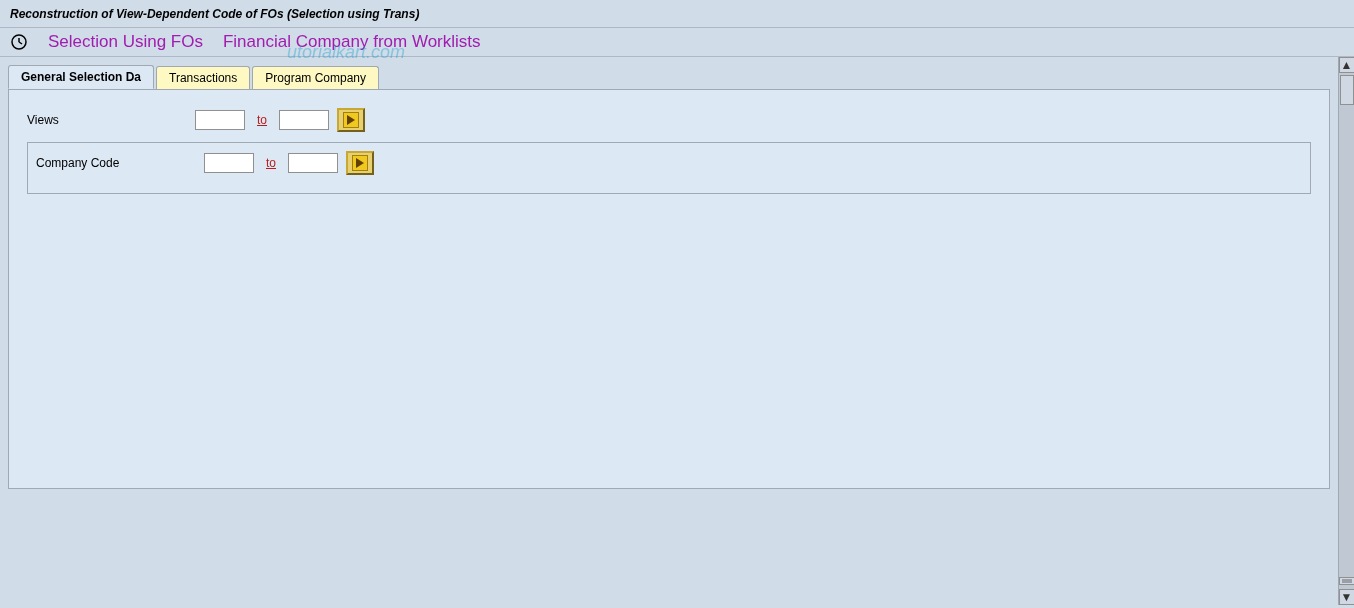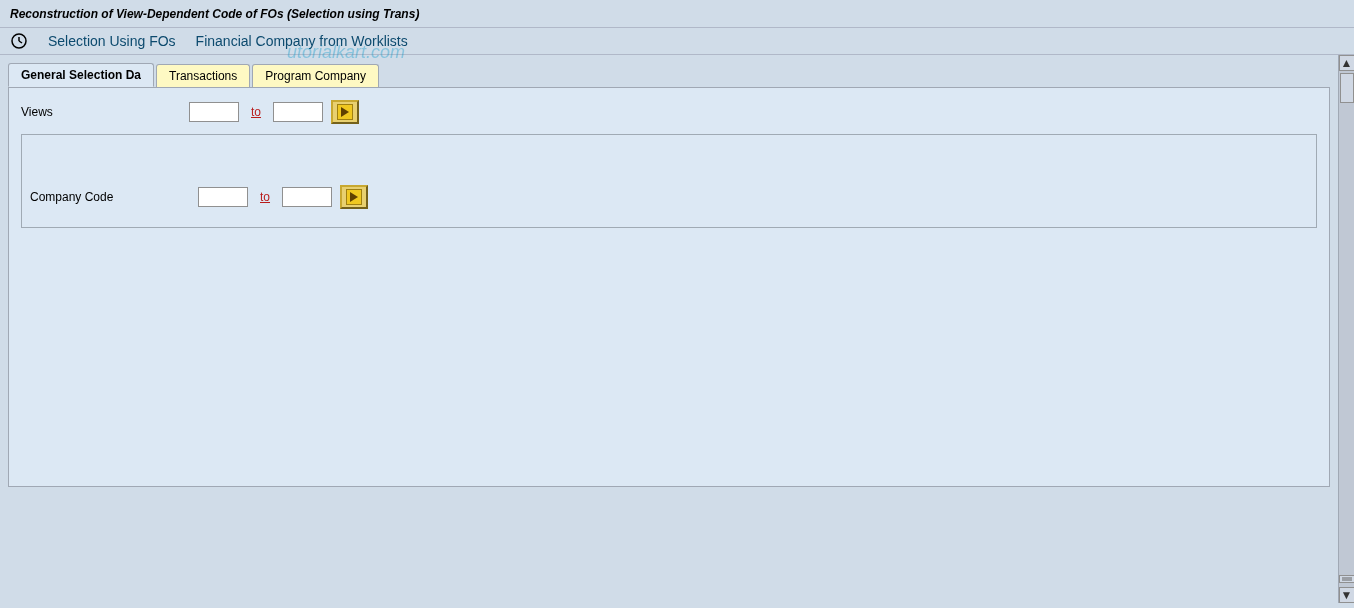--- a/index.html
+++ b/index.html
@@ -30,23 +30,23 @@
     .menu-bar {
       background-color: #d0dce8;
       padding: 4px 10px;
       display: flex;
       align-items: center;
       gap: 20px;
       border-bottom: 1px solid #b0b8c8;
     }
 
     .menu-bar-item {
-      color: #0c4a6e;
-      cursor: pointer;
-      font-size: 14px;
+      color: #a21caf;
+      cursor: pointer;
+      font-size: 17px;
       text-decoration: none;
     }
 
     .menu-icon {
       width: 18px;
       height: 18px;
       display: inline-flex;
       align-items: center;
       justify-content: center;
       cursor: pointer;
@@ -137,21 +137,21 @@
     .tab.active {
       background-color: #dce8f4;
       border-bottom: 1px solid #dce8f4;
       font-weight: bold;
       z-index: 1;
     }
 
     .tab-content {
       background-color: #dce8f4;
       border: 1px solid #a0a8b4;
-      padding: 12px;
+      padding: 18px;
       min-height: 400px;
     }
 
     
     .form-row {
       display: flex;
       align-items: center;
       margin-bottom: 10px;
       gap: 8px;
     }
@@ -231,21 +231,20 @@
 
     .section-wrapper .section-header {
       border: none;
       border-bottom: 1px solid #a0aab4;
       margin-bottom: 0;
     }
 
     .section-wrapper .section-body {
       border: none;
       padding: 8px;
-      margin-top: 42px;
     }
 
     
     .watermark {
       position: absolute;
       top: 42px;
       left: 287px;
       color: rgba(0, 150, 200, 0.35);
       font-size: 18px;
       font-style: italic;

